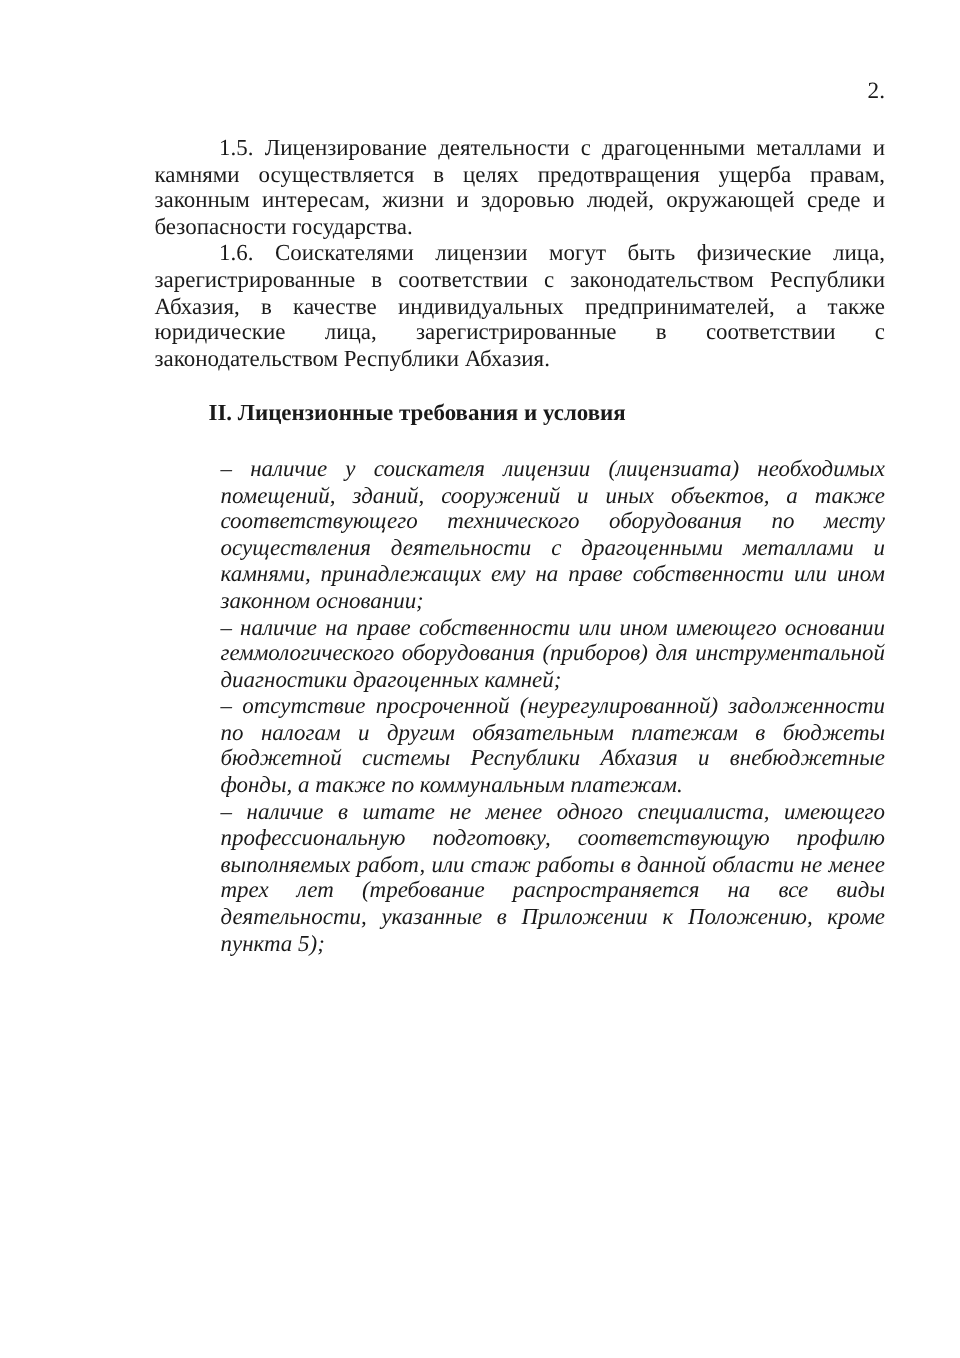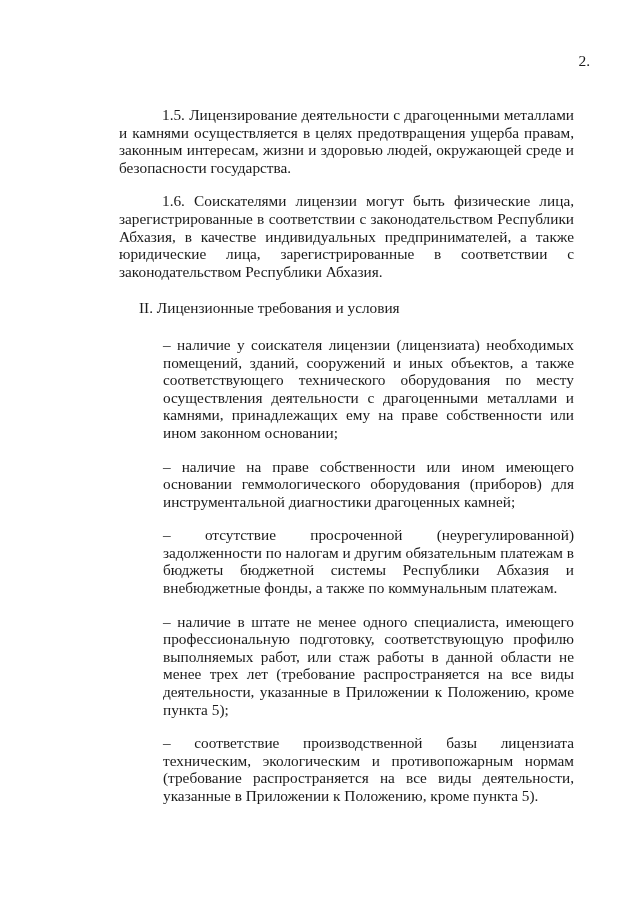--- a/index.html
+++ b/index.html
@@ -1,24 +1,24 @@
 <!DOCTYPE html>
 <html><head>
 <meta charset="utf-8">
 <style>
   html, body { margin: 0; padding: 0; background: #ffffff; }
   body { width: 640px; height: 905px; overflow: hidden; position: relative;
          font-family: "Liberation Serif", "DejaVu Serif", serif; color: #1a1a1a; }
   .page { position: absolute; left: 0; top: 0; width: 640px; height: 905px; background: #fff; }
   .page-number { position: absolute; left: 560px; top: 52px; width: 30px; text-align: right; font-size: 15.5px; }
   .body { position: absolute; left: 103px; top: 90px; width: 487px; font-size: 15.3px; line-height: 17.6px; }
-  p { margin: 16px; text-align: justify; }
+  p { margin: 0; text-align: justify; }
   .para { text-indent: 43px; }
-  .heading { font-weight: normal; margin: 19px 0 19px 36px; text-indent: 0; text-align: left; }
-  .list { margin-left: 44px; }
+  .heading { font-weight: bold; margin: 19px 0 19px 36px; text-indent: 0; text-align: left; }
+  .list { margin-left: 44px; font-style: italic; }
   .sub { margin-left: 36px; text-indent: 0; }
   .dash { text-align: justify; }
 </style>
 </head>
 <body>
 
 <div class="page">
   <div class="page-number">2.</div>
 
   <div class="body">
@@ -28,16 +28,15 @@
     <p class="heading">II. Лицензионные требования и условия</p>
 
     <div class="list">
       <p class="dash">– наличие у соискателя лицензии (лицензиата) необходимых помещений, зданий, сооружений и иных объектов, а также соответствующего технического оборудования по месту осуществления деятельности с драгоценными металлами и камнями, принадлежащих ему на праве собственности или ином законном основании;</p>
       <p class="dash">– наличие на праве собственности или ином имеющего основании геммологического оборудования (приборов) для инструментальной диагностики драгоценных камней;</p>
       <p class="dash">– отсутствие просроченной (неурегулированной) задолженности по налогам и другим обязательным платежам в бюджеты бюджетной системы Республики Абхазия и внебюджетные фонды, а также по коммунальным платежам.</p>
     </div>
 
     <div class="list">
       <p class="dash">– наличие в штате не менее одного специалиста, имеющего профессиональную подготовку, соответствующую профилю выполняемых работ, или стаж работы в данной области не менее трех лет (требование распространяется на все виды деятельности, указанные в Приложении к Положению, кроме пункта 5);</p>
-      <p class="dash">– соответствие производственной базы лицензиата техническим, экологическим и противопожарным нормам (требование распространяется на все виды деятельности, указанные в Приложении к Положению, кроме пункта 5).</p>
     </div>
   </div>
 </div>
 
 </body></html>

